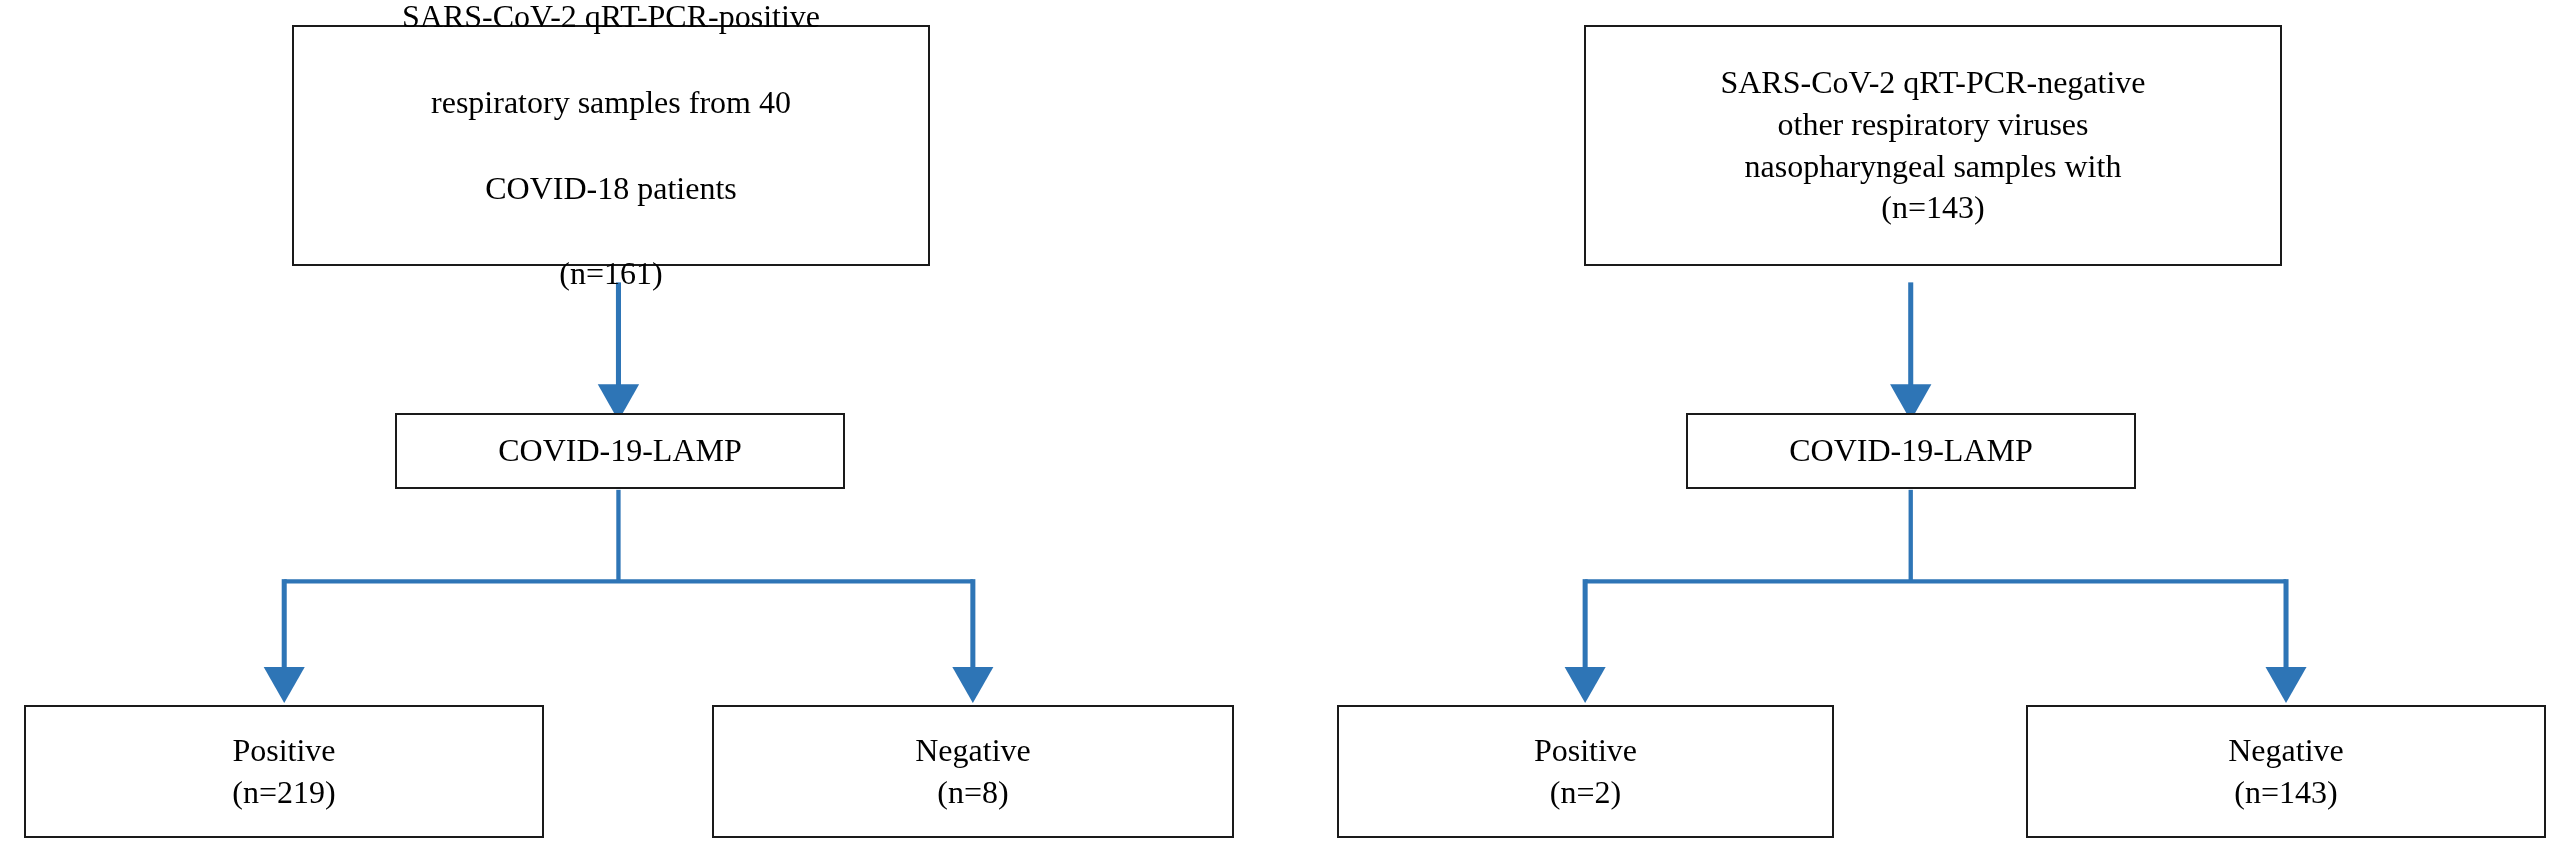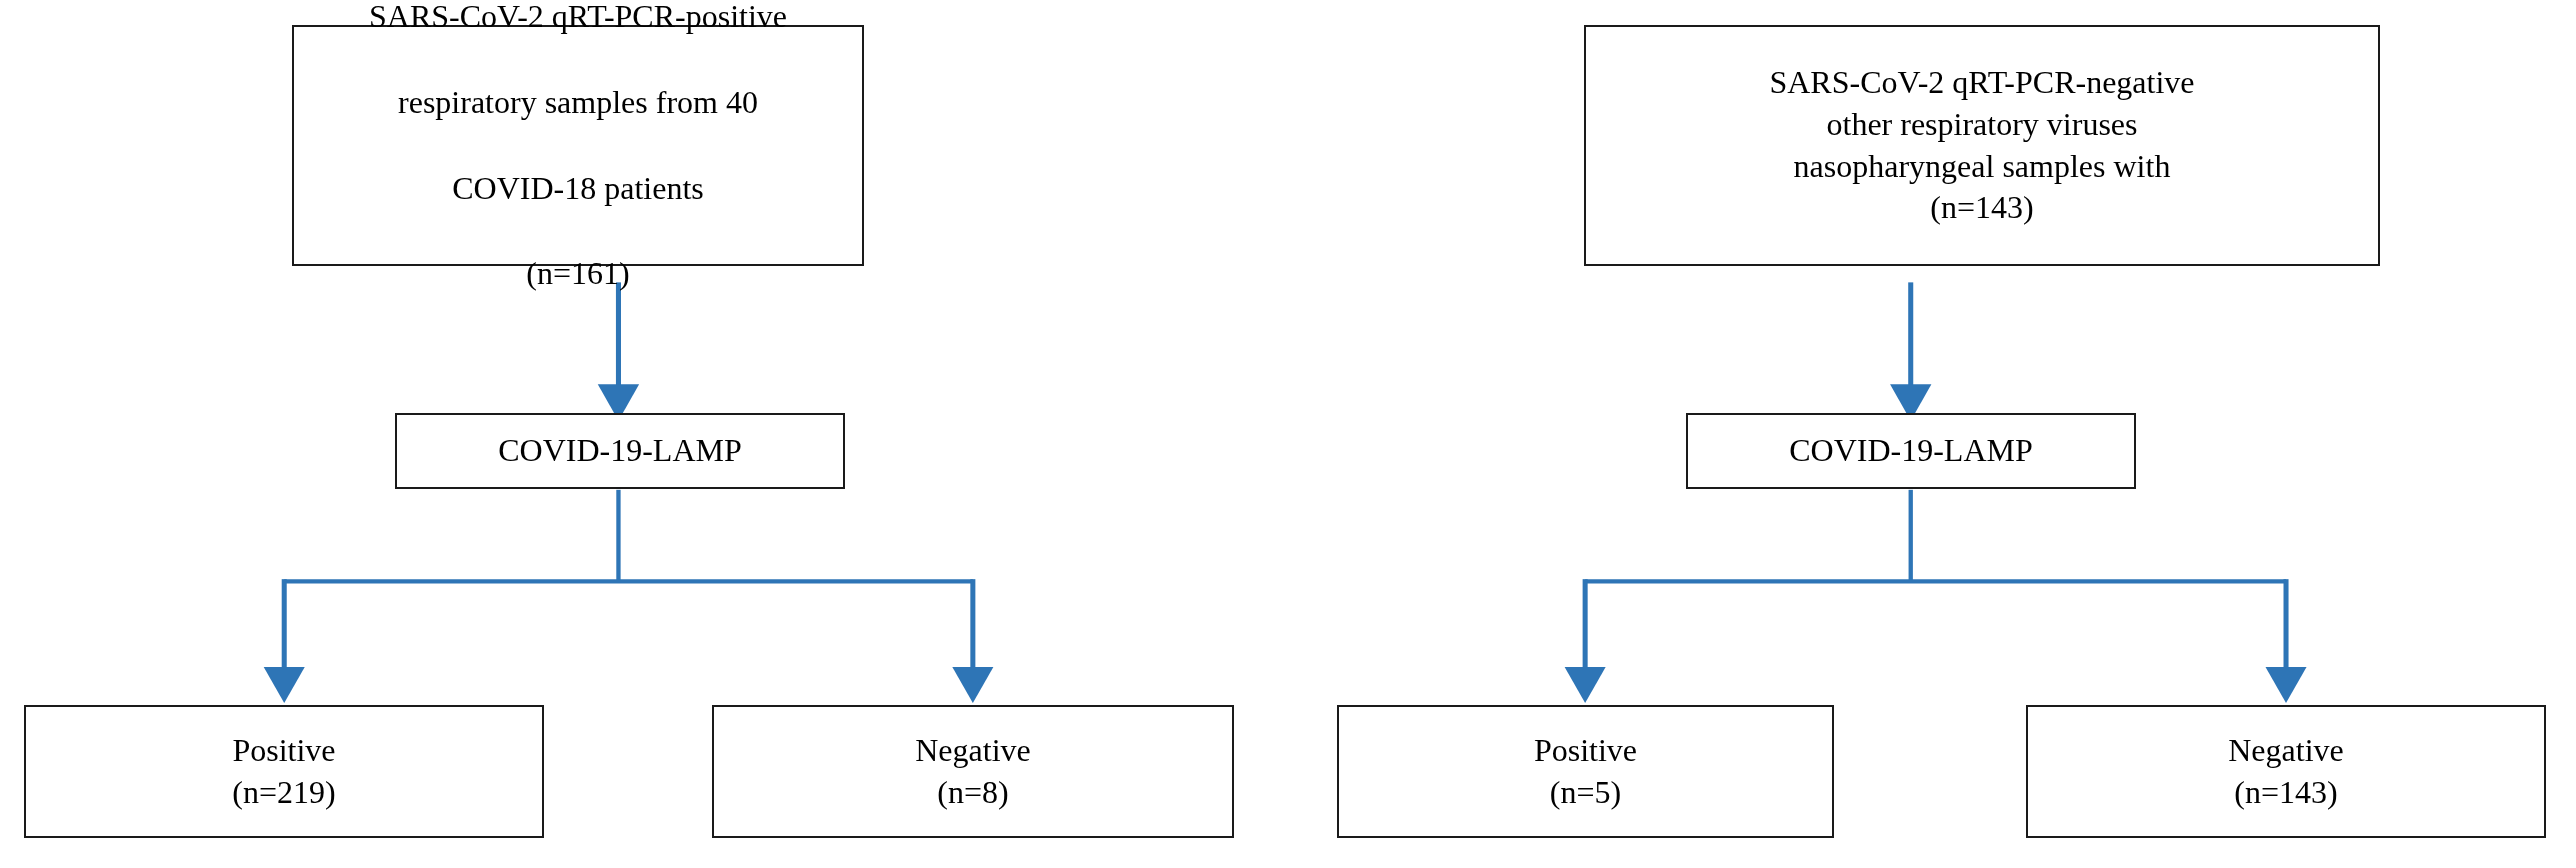--- a/index.html
+++ b/index.html
@@ -17,27 +17,27 @@
     align-items:center;
     justify-content:center;
     text-align:center;
     line-height:1.30;
     font-size:32px;
     padding:4.3px 7.2px;
   }
   .node .line{display:block;white-space:nowrap;}
 
   
-  #node-left-source   { left:292px;  top:25px;   width:572px; height:241px;gap:44px; }
+  #node-left-source   { left:292px;  top:25px;   width:638px; height:241px;gap:44px; }
   #node-left-assay    { left:395px;  top:413px;  width:450px; height:76px; }
   #node-left-positive { left:24px;   top:705px;  width:520px; height:133px; }
   #node-left-negative { left:712px;  top:705px;  width:522px; height:133px; }
 
   
-  #node-right-source   { left:1584px; top:25px;   width:796px; height:241px; }
+  #node-right-source   { left:1584px; top:25px;   width:698px; height:241px; }
   #node-right-assay    { left:1686px; top:413px;  width:450px; height:76px; }
   #node-right-positive { left:1337px; top:705px;  width:497px; height:133px; }
   #node-right-negative { left:2026px; top:705px;  width:520px; height:133px; }
 
   
   .connector{position:absolute;top:0;left:0;width:2576px;height:868px;pointer-events:none;}
 </style>
 </head>
 <body>
 
@@ -100,21 +100,21 @@
     <span class="line">nasopharyngeal samples with</span>
     <span class="line">(n=143)</span>
   </div>
 
   <div class="node" id="node-right-assay">
     <span class="line">COVID-19-LAMP</span>
   </div>
 
   <div class="node" id="node-right-positive">
     <span class="line">Positive</span>
-    <span class="line">(n=5)</span>
+    <span class="line">(n=2)</span>
   </div>
 
   <div class="node" id="node-right-negative">
     <span class="line">Negative</span>
     <span class="line">(n=143)</span>
   </div>
 
 </div>
 
 

